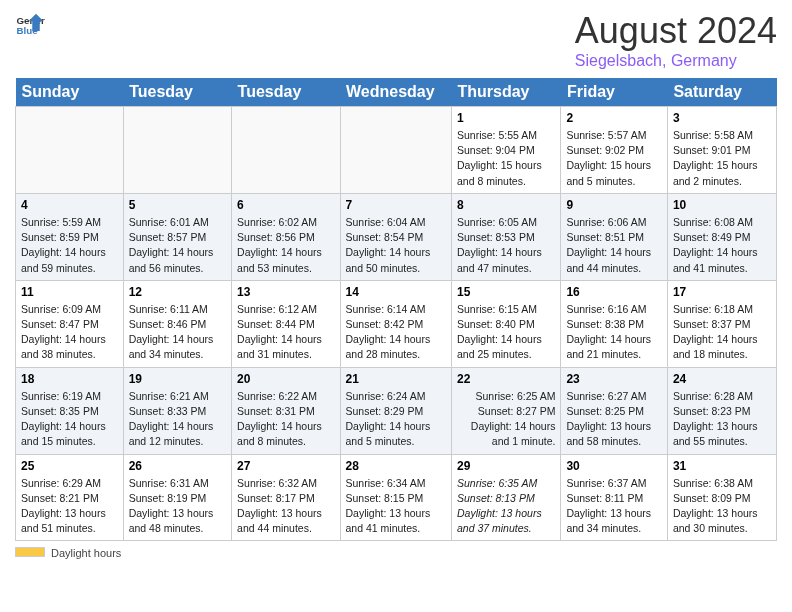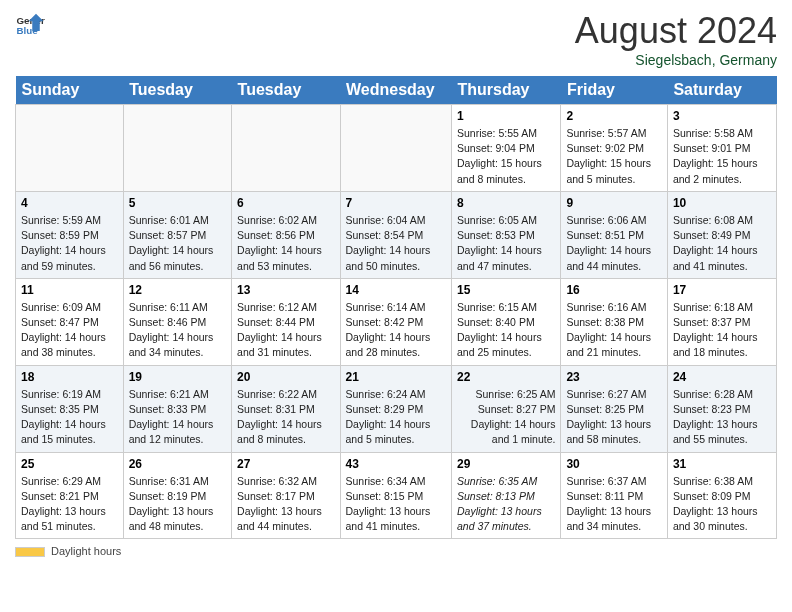--- a/index.html
+++ b/index.html
@@ -19,30 +19,30 @@
     .logo {
       display: flex;
       align-items: center;
       gap: 4px;
     }
     .logo-icon {
       width: 30px;
       height: 30px;
     }
     .title-area {
-      text-align: right;
+      text-align: left;
     }
     .main-title {
       font-size: 36px;
       font-weight: normal;
       color: #333;
     }
     .subtitle {
-      font-size: 14px;
-      color: #14532d;
+      font-size: 16px;
+      color: #8b5cf6;
     }
     table {
       width: 100%;
       border-collapse: collapse;
       font-size: 11px;
     }
     thead tr th {
       background-color: #3a7bbf;
       color: #fff;
       text-align: left;
@@ -75,21 +75,21 @@
       line-height: 1.45;
     }
     .empty-cell {
       background-color: #f9f9f9 !important;
     }
     .footer-note {
       margin-top: 6px;
       font-size: 11px;
       color: #444;
       display: flex;
-      align-items: flex-end;
+      align-items: flex-start;
       gap: 6px;
     }
     .daylight-bar {
       display: inline-block;
       width: 30px;
       height: 10px;
       background-color: #f9c846;
       border: 1px solid #ccc;
     }
   </style>
@@ -292,21 +292,21 @@
 Sunset: 8:19 PM
 Daylight: 13 hours and 48 minutes.</div>
         </td>
         <td>
           <span class="day-number">27</span>
           <div class="day-detail" style="white-space: pre-line;">Sunrise: 6:32 AM
 Sunset: 8:17 PM
 Daylight: 13 hours and 44 minutes.</div>
         </td>
         <td>
-          <span class="day-number">43</span>
+          <span class="day-number">28</span>
           <div class="day-detail" style="white-space: pre-line;">Sunrise: 6:34 AM
 Sunset: 8:15 PM
 Daylight: 13 hours and 41 minutes.</div>
         </td>
         <td>
           <span class="day-number">29</span>
           <div class="day-detail" style="white-space: pre-line; font-style: italic;">Sunrise: 6:35 AM
 Sunset: 8:13 PM
 Daylight: 13 hours and 37 minutes.</div>
         </td>

